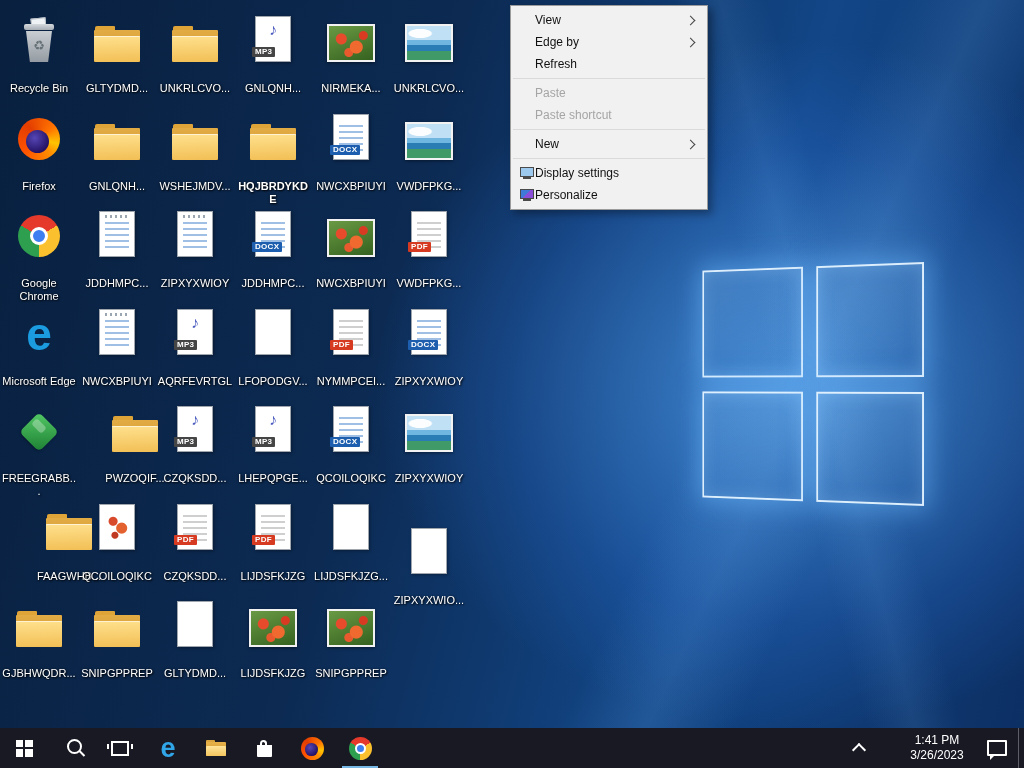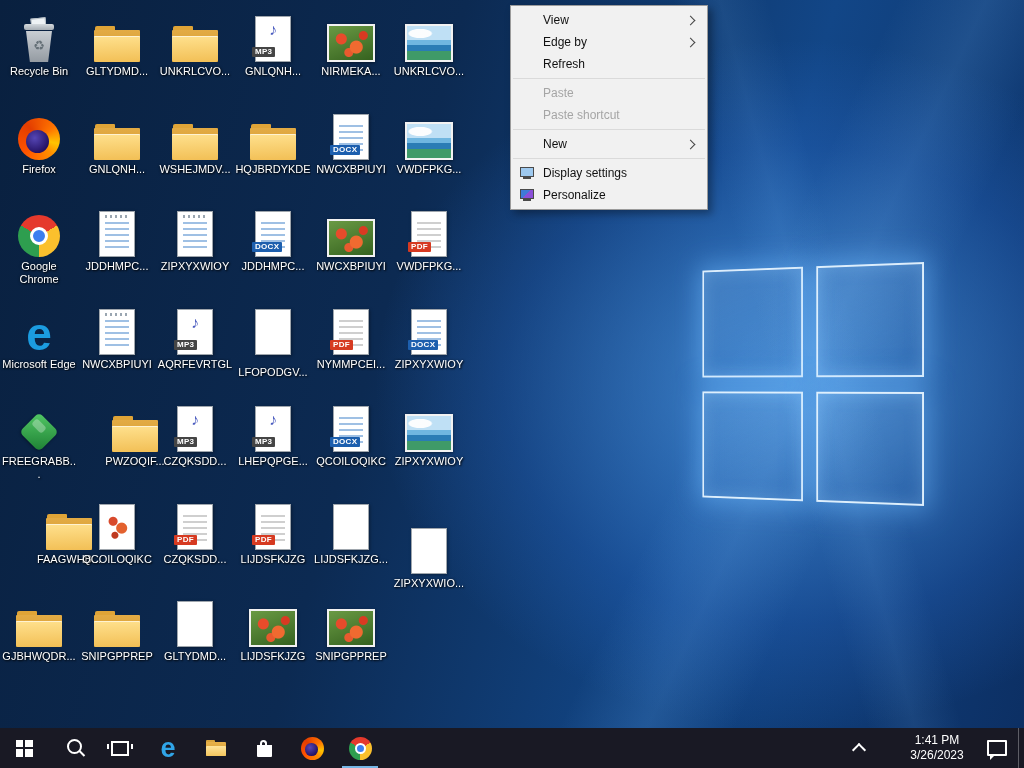--- a/index.html
+++ b/index.html
@@ -18,21 +18,21 @@
     grid-template-columns:1fr 1fr;grid-template-rows:1fr 1fr;gap:15px;
     transform:perspective(900px) rotateY(-16deg);transform-origin:100% 50%}
   .pane{border:2px solid rgba(230,244,255,.95);
     background:linear-gradient(160deg,rgba(150,205,255,.22),rgba(90,150,230,.07));
     box-shadow:0 0 26px 5px rgba(110,185,255,.5), inset 0 0 18px rgba(150,205,255,.3)}
 
   
   .icon-grid{position:absolute;inset:0 0 40px 0;z-index:10}
   .desk-icon{position:absolute;width:76px;display:flex;flex-direction:column;align-items:center;cursor:default}
   .di-art{height:54px;display:flex;align-items:flex-end;justify-content:center}
-  .di-label{margin-top:3px;font-size:11px;line-height:13px;color:#fff;text-align:center;
+  .di-label{margin-top:20px;font-size:11px;line-height:13px;color:#fff;text-align:center;
     text-shadow:1px 1px 2px rgba(0,0,0,.95),0 0 3px rgba(0,0,0,.6);max-height:27px;overflow:hidden;word-wrap:break-word;width:76px}
 
   .i-folder{width:46px;height:36px;position:relative}
   .i-folder i{display:block}
   .f-tab{position:absolute;top:0;left:1px;width:20px;height:8px;background:#dfa437;border-radius:2px 1px 0 0}
   .f-back{position:absolute;top:4px;left:0;right:0;bottom:0;background:linear-gradient(#e3ab44,#d1992f);border-radius:1px}
   .f-front{position:absolute;left:0;right:0;bottom:0;height:26px;background:linear-gradient(178deg,#ffe18e,#f2bf55);border-radius:1px 1px 2px 2px;box-shadow:inset 0 1px 0 rgba(255,255,255,.6)}
 
   .i-page{width:34px;height:44px;background:#fff;border:1px solid #9fa6ad;position:relative;box-shadow:1px 1px 3px rgba(0,0,0,.35)}
   .pg-lines{position:absolute;left:5px;right:5px;top:10px;height:26px;
@@ -80,21 +80,21 @@
   .i-edge::before{content:"e";position:absolute;inset:0;text-align:center;font-size:46px;line-height:46px;font-weight:bold;color:#1b9ce0}
 
   .i-appgreen{width:40px;height:40px;position:relative}
   .ag-body{position:absolute;left:6px;top:6px;width:28px;height:28px;border-radius:5px;
     transform:rotate(45deg);background:linear-gradient(135deg,#53c966,#1d7f33);box-shadow:0 1px 3px rgba(0,0,0,.4)}
   .ag-top{position:absolute;left:13px;top:10px;width:14px;height:8px;border-radius:3px;background:rgba(255,255,255,.3);transform:rotate(45deg)}
 
   
   .context-menu{position:absolute;left:510px;top:5px;width:196px;background:#f1f1f1;border:1px solid #9b9b9b;
     box-shadow:4px 4px 8px rgba(0,0,0,.35);padding:3px 0;z-index:50;font-size:12px;color:#111}
-  .menu-item{height:22px;line-height:22px;padding:0 26px 0 32px;position:relative;white-space:nowrap;cursor:default}
+  .menu-item{height:22px;line-height:22px;padding:0 26px 0 24px;position:relative;white-space:nowrap;cursor:default}
   .menu-item.disabled{color:#a5a5a5}
   .menu-sep{height:1px;background:#dadada;margin:3px 2px}
   .menu-arrow{position:absolute;right:13px;top:8px;width:6px;height:6px;border-top:1px solid #444;border-right:1px solid #444;transform:rotate(45deg)}
   .menu-icon{position:absolute;left:8px;top:3px;width:16px;height:16px}
   .mi-display::before{content:"";position:absolute;left:1px;top:2px;width:12px;height:8px;border:1px solid #4a4a4a;background:#9ec9ef}
   .mi-display::after{content:"";position:absolute;left:4px;bottom:2px;width:8px;height:2px;background:#4a4a4a}
   .mi-personalize::before{content:"";position:absolute;left:1px;top:2px;width:12px;height:8px;border:1px solid #4a4a4a;
     background:linear-gradient(135deg,#3f7ad8 50%,#8a4fd8 50%)}
   .mi-personalize::after{content:"";position:absolute;left:4px;bottom:2px;width:8px;height:2px;background:#4a4a4a}
 
@@ -328,40 +328,40 @@
         <div class="di-label">GLTYDMD...</div>
       </div>
       <div class="desk-icon" style="left: 235px; top: 8px;">
         <div class="di-art">
           <div class="i-page i-mp3">
             <div class="pg-badge b-mp3">MP3</div>
           </div>
         </div>
         <div class="di-label">GNLQNH...</div>
       </div>
-      <div class="desk-icon" style="left: 235px; top: 106px;">
+      <div class="desk-icon" style="left: 235px; top: 106px; font-weight: bold;">
         <div class="di-art">
           <div class="i-folder">
             <i class="f-tab"></i>
             <i class="f-back"></i>
             <i class="f-front"></i>
           </div>
         </div>
         <div class="di-label">HQJBRDYKDE</div>
       </div>
       <div class="desk-icon" style="left: 235px; top: 203px;">
         <div class="di-art">
           <div class="i-page">
             <div class="pg-lines"></div>
             <div class="pg-badge b-docx">DOCX</div>
           </div>
         </div>
         <div class="di-label">JDDHMPC...</div>
       </div>
-      <div class="desk-icon" style="left: 235px; top: 301px; gap: 8px;">
+      <div class="desk-icon" style="left: 235px; top: 301px;">
         <div class="di-art">
           <div class="i-page"></div>
         </div>
         <div class="di-label">LFOPODGV...</div>
       </div>
       <div class="desk-icon" style="left: 235px; top: 398px;">
         <div class="di-art">
           <div class="i-page i-mp3">
             <div class="pg-badge b-mp3">MP3</div>
           </div>

